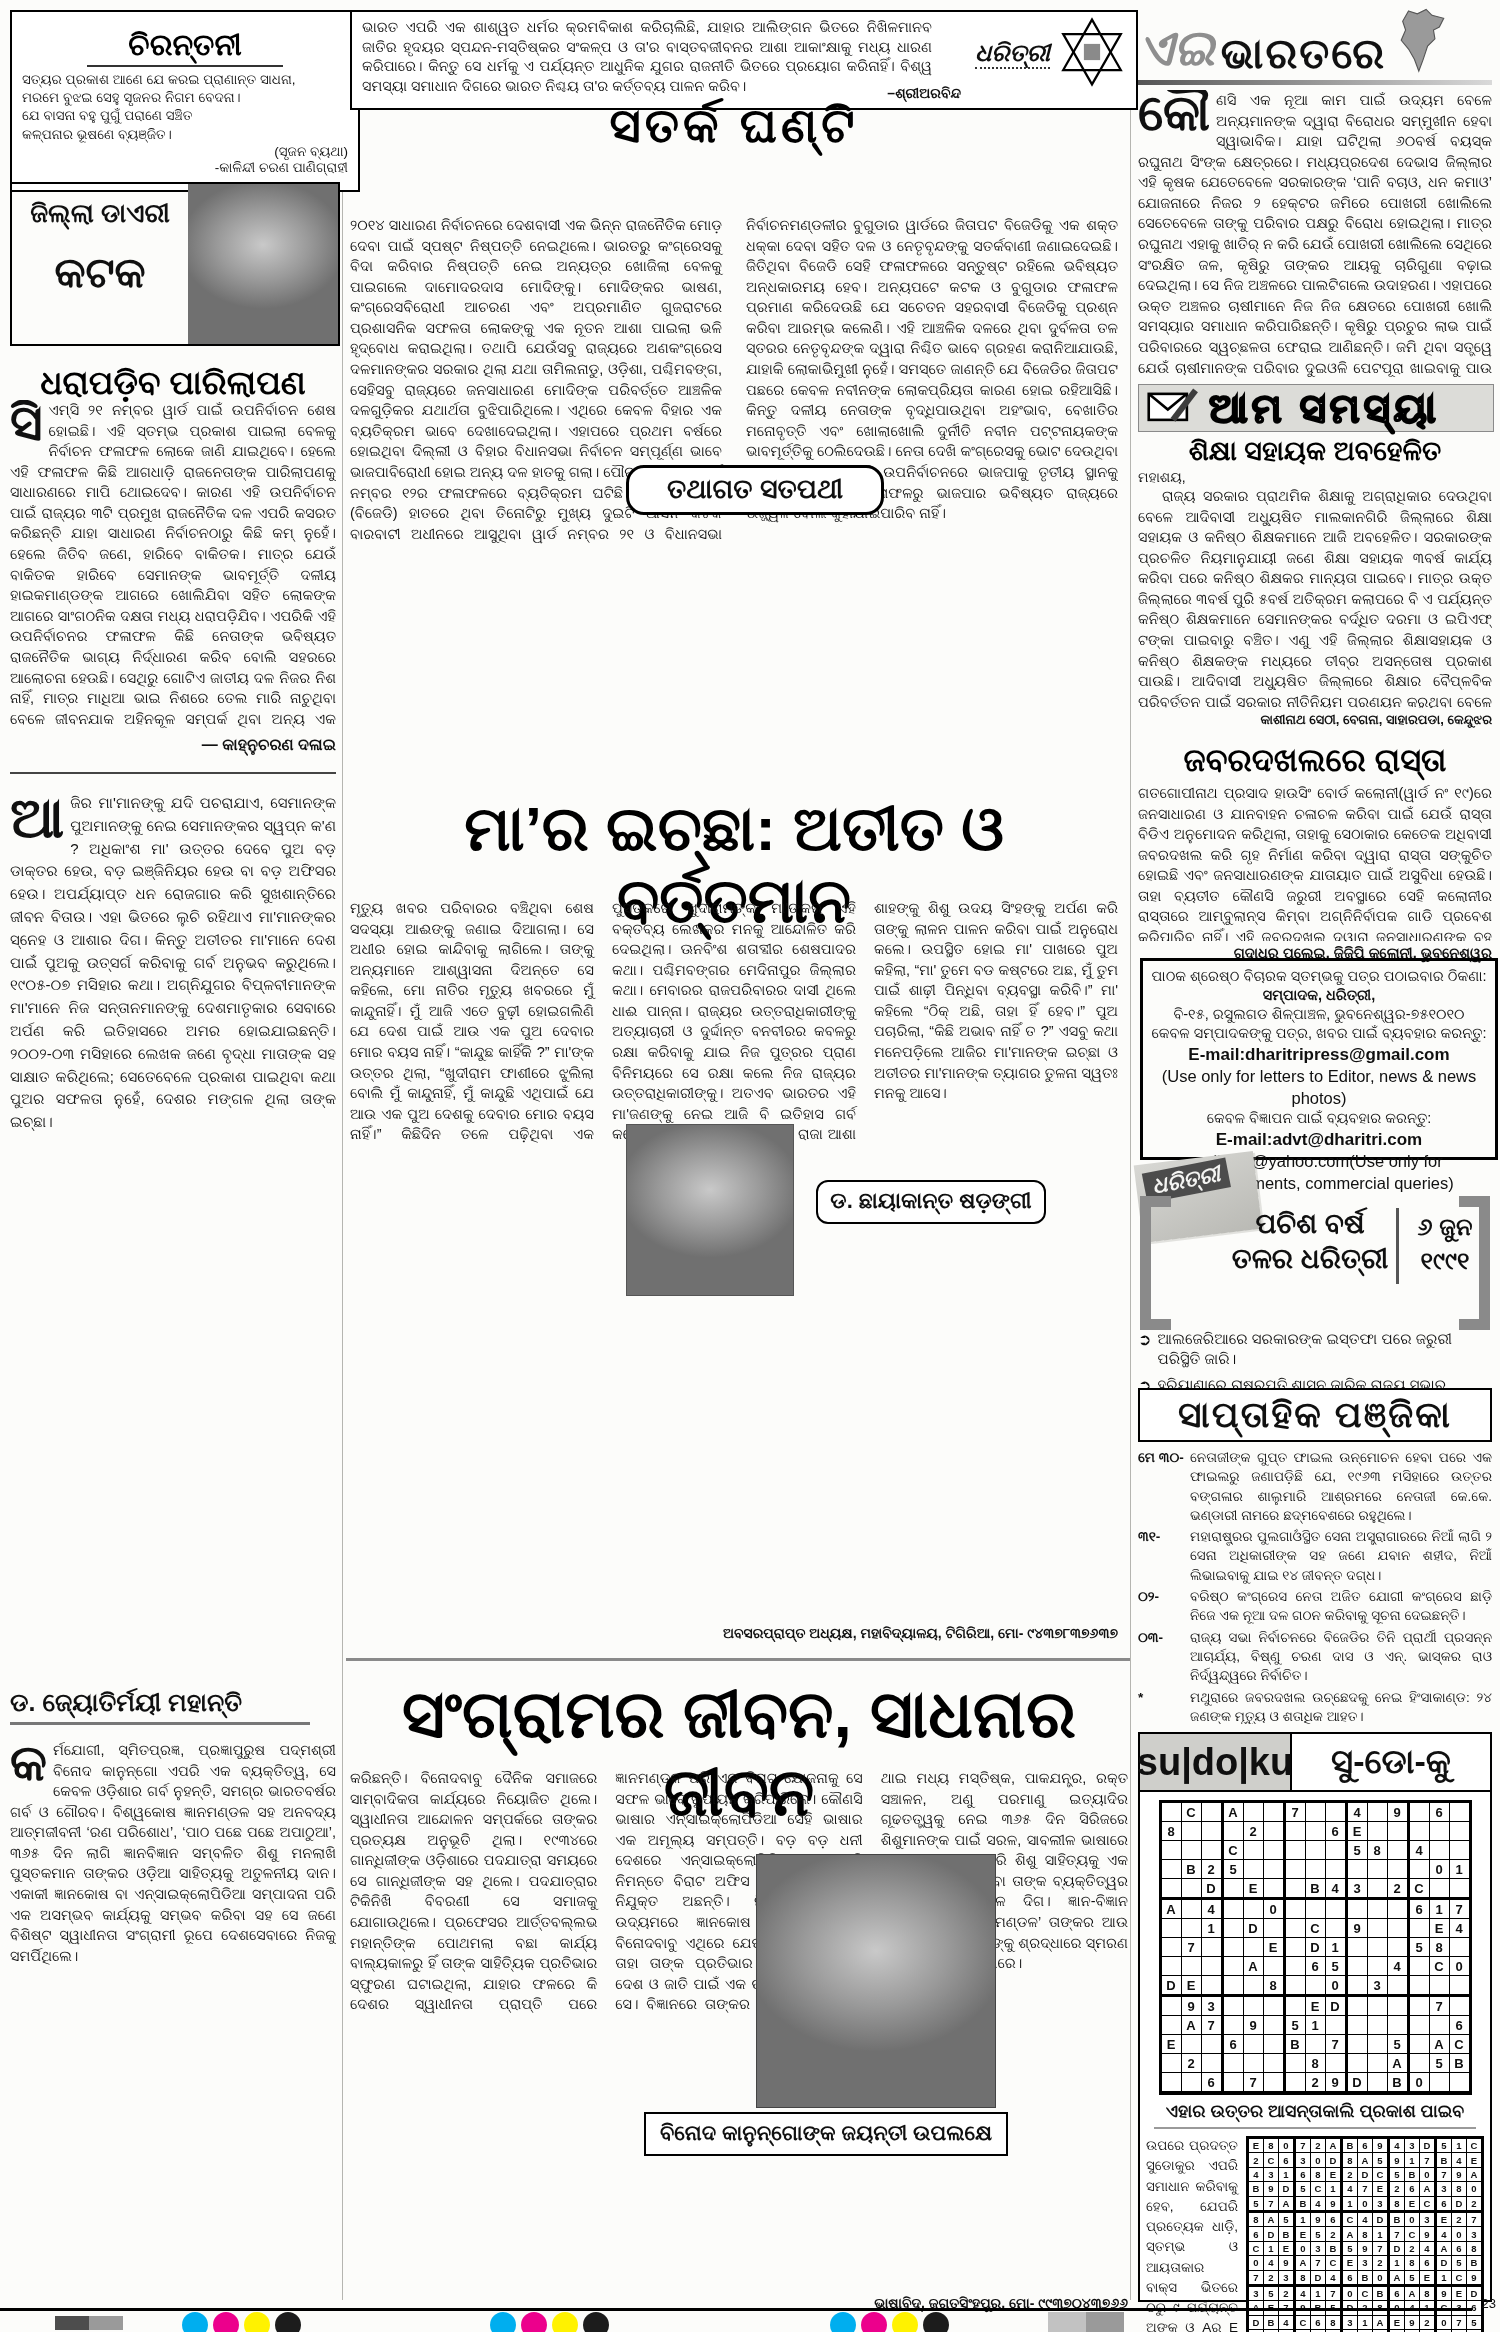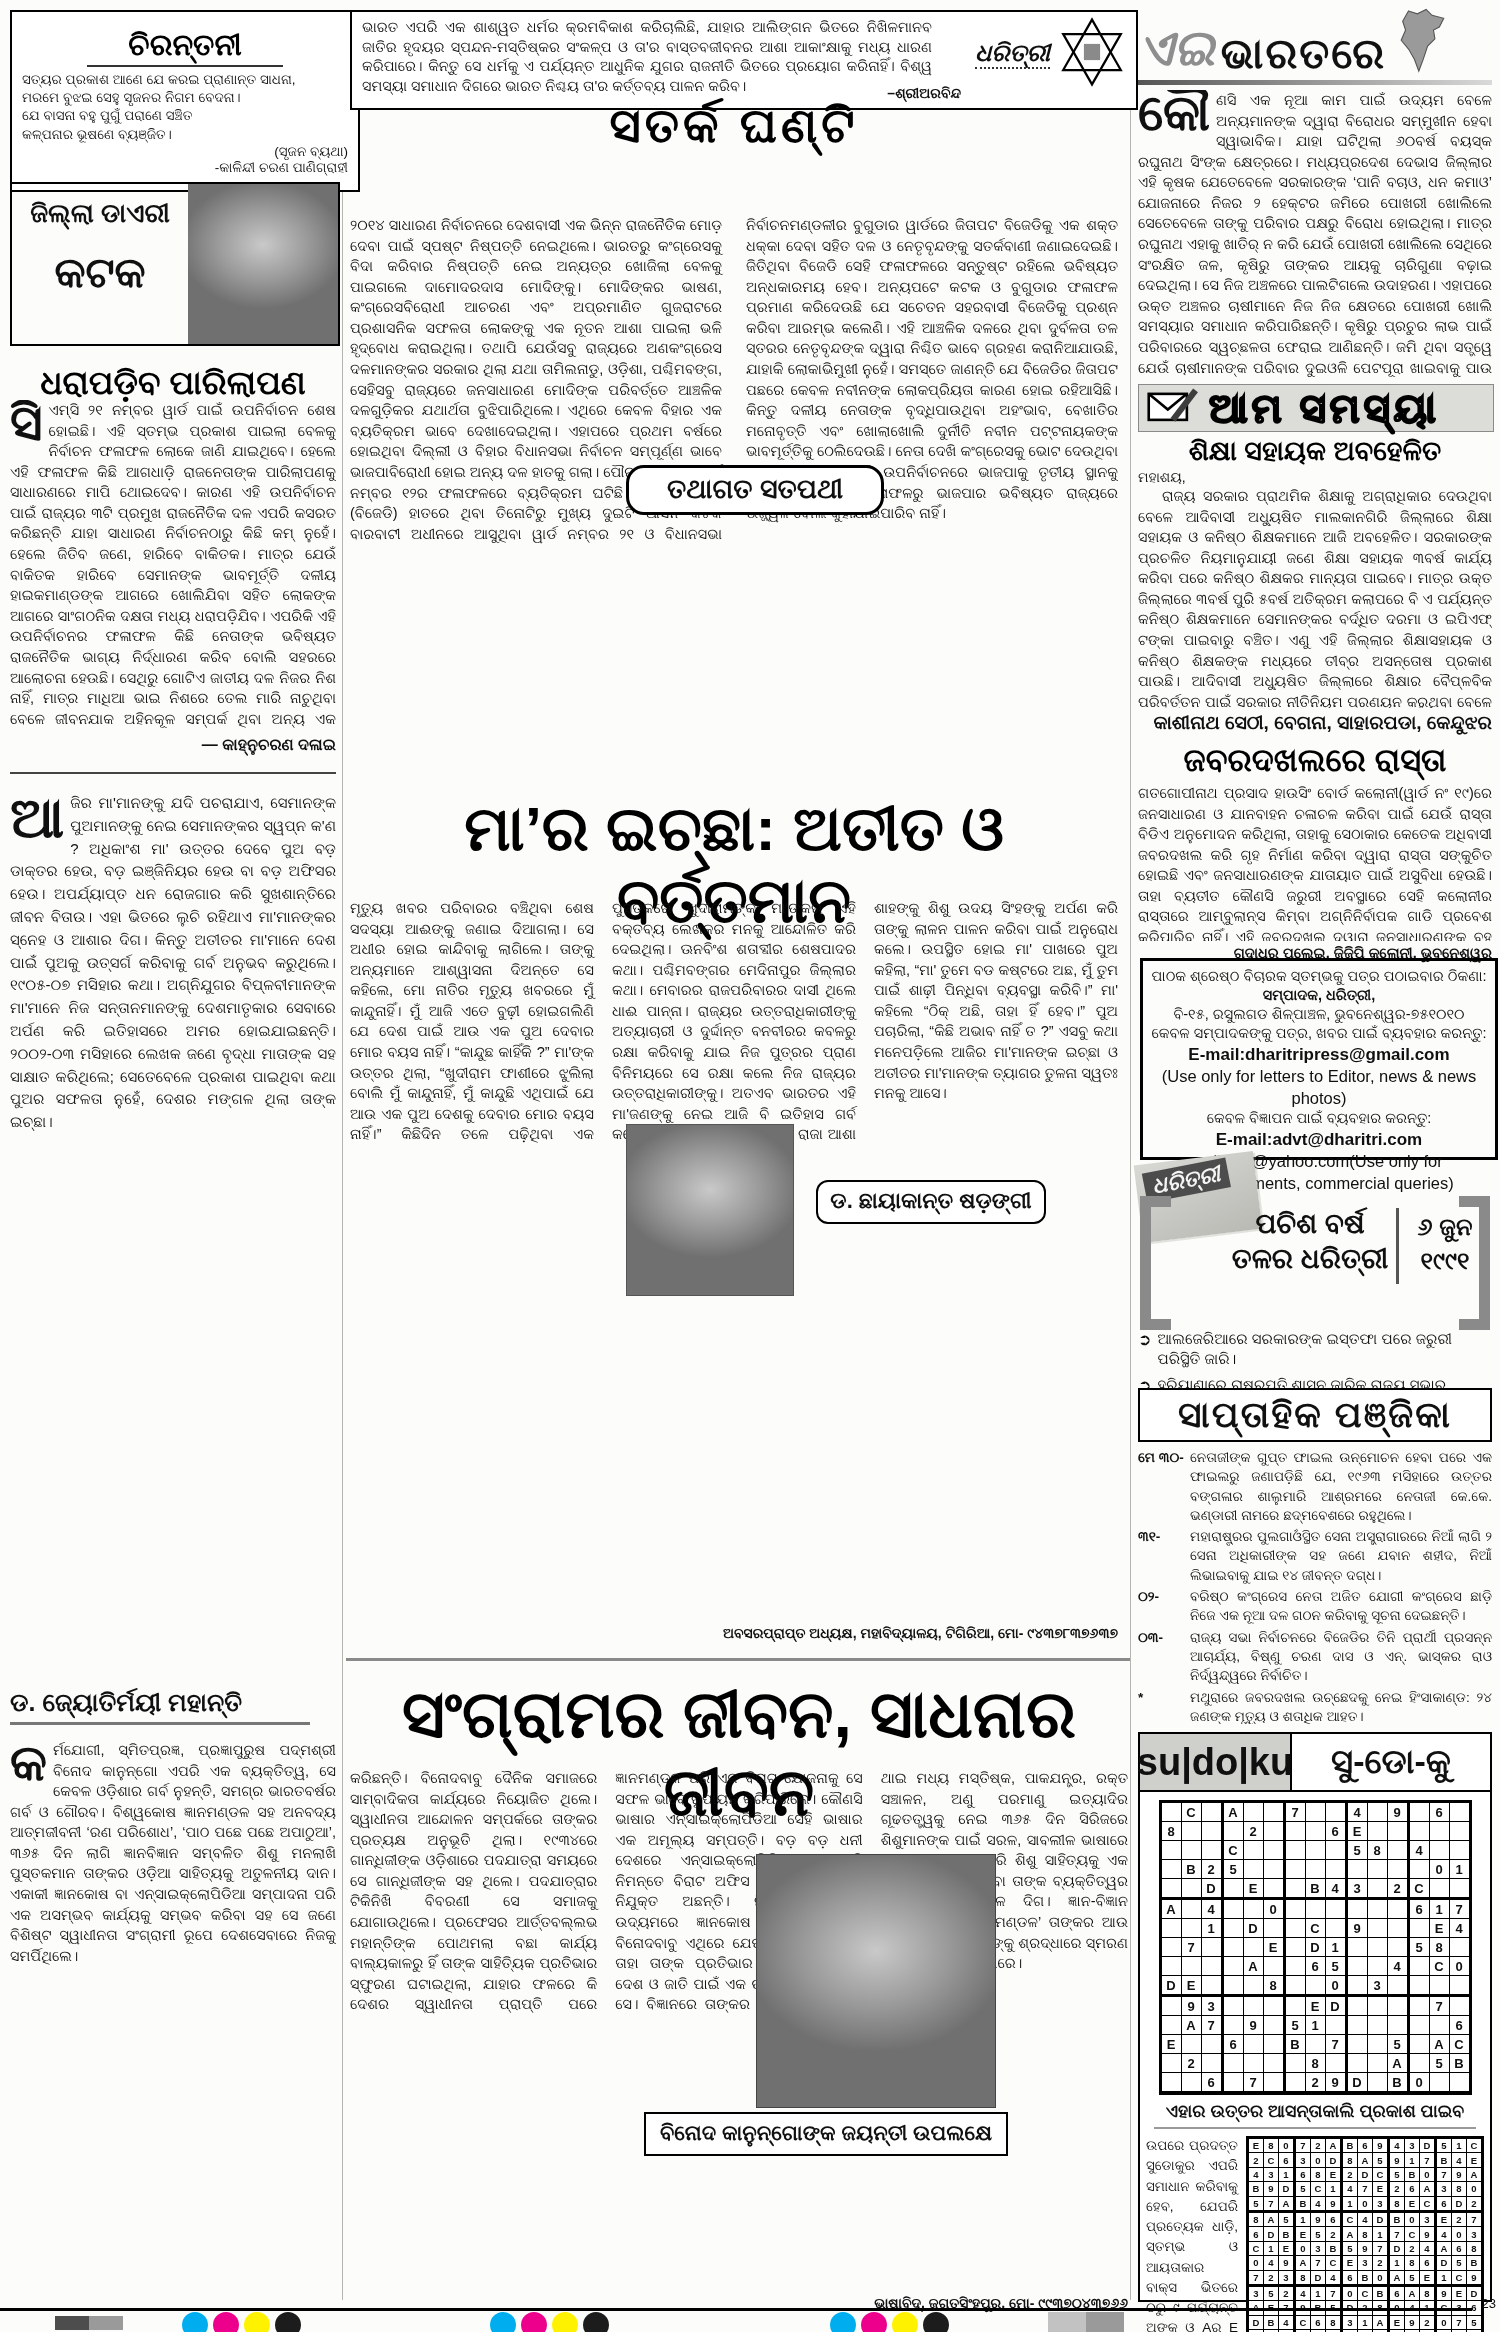--- a/index.html
+++ b/index.html
@@ -127,21 +127,21 @@
         <line x1="56" y1="2" x2="30" y2="36" stroke="#3d3d3d" stroke-width="7"></line>
       </svg>
     </span>
     <span class="outline-txt">ଆମ ସମସ୍ୟା</span>
   </div>
 
   <div class="abs" style="left:1138px;top:436px;width:354px;">
     <div class="headline" style="font-size:27px;">ଶିକ୍ଷା ସହାୟକ ଅବହେଳିତ</div>
     <div style="font-size:14px;margin-top:2px;">ମହାଶୟ,</div>
     <div class="jtext" style="height:222px;overflow:hidden;text-indent:24px;">ରାଜ୍ୟ ସରକାର ପ୍ରାଥମିକ ଶିକ୍ଷାକୁ ଅଗ୍ରାଧିକାର ଦେଉଥିବା ବେଳେ ଆଦିବାସୀ ଅଧ୍ୟୁଷିତ ମାଲକାନଗିରି ଜିଲ୍ଲାରେ ଶିକ୍ଷା ସହାୟକ ଓ କନିଷ୍ଠ ଶିକ୍ଷକମାନେ ଆଜି ଅବହେଳିତ। ସରକାରଙ୍କ ପ୍ରଚଳିତ ନିୟମାନୁଯାୟୀ ଜଣେ ଶିକ୍ଷା ସହାୟକ ୩ବର୍ଷ କାର୍ଯ୍ୟ କରିବା ପରେ କନିଷ୍ଠ ଶିକ୍ଷକର ମାନ୍ୟତା ପାଇବେ। ମାତ୍ର ଉକ୍ତ ଜିଲ୍ଲାରେ ୩ବର୍ଷ ପୁରି ୫ବର୍ଷ ଅତିକ୍ରମ କଲାପରେ ବି ଏ ପର୍ଯ୍ୟନ୍ତ କନିଷ୍ଠ ଶିକ୍ଷକମାନେ ସେମାନଙ୍କର ବର୍ଦ୍ଧିତ ଦରମା ଓ ଇପିଏଫ୍ ଟଙ୍କା ପାଇବାରୁ ବଞ୍ଚିତ। ଏଣୁ ଏହି ଜିଲ୍ଲାର ଶିକ୍ଷାସହାୟକ ଓ କନିଷ୍ଠ ଶିକ୍ଷକଙ୍କ ମଧ୍ୟରେ ତୀବ୍ର ଅସନ୍ତୋଷ ପ୍ରକାଶ ପାଉଛି। ଆଦିବାସୀ ଅଧ୍ୟୁଷିତ ଜିଲ୍ଲାରେ ଶିକ୍ଷାର ବୈପ୍ଳବିକ ପରିବର୍ତ୍ତନ ପାଇଁ ସରକାର ନୀତିନିୟମ ପ୍ରଣୟନ କରୁଥିବା ବେଳେ ଏଠାରେ ଶିକ୍ଷକଙ୍କ ଦୁଃଖ ବଢ଼ିବାରେ ଲାଗିଛି। ଏଣୁ ମୁଖ୍ୟମନ୍ତ୍ରୀ, ଗଣଶିକ୍ଷା ମନ୍ତ୍ରୀ ଓ ବିଭାଗୀୟ ଶାସନ ସଚିବ ଉକ୍ତ ସମ୍ବେଦନଶୀଳ ବିଷୟ ପ୍ରତି ଦୃଷ୍ଟି ଦେବା ସହ ବର୍ଦ୍ଧିତ ଦରମା ଓ ଇପିଏଫ୍ ଟଙ୍କାକୁ କନିଷ୍ଠ ଶିକ୍ଷକଙ୍କ ବ୍ୟକ୍ତିଗତ ଆକାଉଣ୍ଟରେ ଜମା କରିବାକୁ ଅନୁରୋଧ।</div>
-    <div class="sig" style="font-size:19px;">କାଶୀନାଥ ସେଠୀ, ବେଗନା, ସାହାରପଡା, କେନ୍ଦୁଝର</div>
+    <div class="sig" style="font-size:13px;">କାଶୀନାଥ ସେଠୀ, ବେଗନା, ସାହାରପଡା, କେନ୍ଦୁଝର</div>
   </div>
 
   <div class="abs" style="left:1138px;top:742px;width:354px;">
     <div class="headline" style="font-size:32px;">ଜବରଦଖଲରେ ରାସ୍ତା</div>
     <div class="jtext" style="height:158px;overflow:hidden;margin-top:4px;">ଗତଗୋପୀନାଥ ପ୍ରସାଦ ହାଉସିଂ ବୋର୍ଡ କଲୋନୀ(ୱାର୍ଡ ନଂ ୧୯)ରେ ଜନସାଧାରଣ ଓ ଯାନବାହନ ଚଳାଚଳ କରିବା ପାଇଁ ଯେଉଁ ରାସ୍ତା ବିଡିଏ ଅନୁମୋଦନ କରିଥିଲା, ତାହାକୁ ସେଠାକାର କେତେକ ଅଧିବାସୀ ଜବରଦଖଲ କରି ଗୃହ ନିର୍ମାଣ କରିବା ଦ୍ୱାରା ରାସ୍ତା ସଙ୍କୁଚିତ ହୋଇଛି ଏବଂ ଜନସାଧାରଣଙ୍କ ଯାତାୟାତ ପାଇଁ ଅସୁବିଧା ହେଉଛି। ତାହା ବ୍ୟତୀତ କୌଣସି ଜରୁରୀ ଅବସ୍ଥାରେ ସେହି କଲୋନୀର ରାସ୍ତାରେ ଆମ୍ବୁଲାନ୍ସ କିମ୍ବା ଅଗ୍ନିନିର୍ବାପକ ଗାଡି ପ୍ରବେଶ କରିପାରିବ ନାହିଁ। ଏହି ଜବରଦଖଲ ଦ୍ୱାରା ଜନସାଧାରଣଙ୍କୁ ବହୁ ଅସୁବିଧାର ସମ୍ମୁଖୀନ ହେବାକୁ ପଡୁଛି। ସରକାର ଜବରଦଖଲକାରୀଙ୍କୁ ଉଚ୍ଛେଦ କରିବା ଆବଶ୍ୟକ ହେଉଛି।</div>
     <div class="sig" style="font-size:14.5px;">ଗଦାଧର ପଲେଇ, ଜିଜିପି କଲୋନୀ, ଭୁବନେଶ୍ୱର</div>
   </div>
 
   <div class="abs contact" style="left:1140px;top:958px;width:344px;height:184px;">
     <div>ପାଠକ ଶ୍ରେଷ୍ଠ ବିଚାରକ ସ୍ତମ୍ଭକୁ ପତ୍ର ପଠାଇବାର ଠିକଣା:</div>

